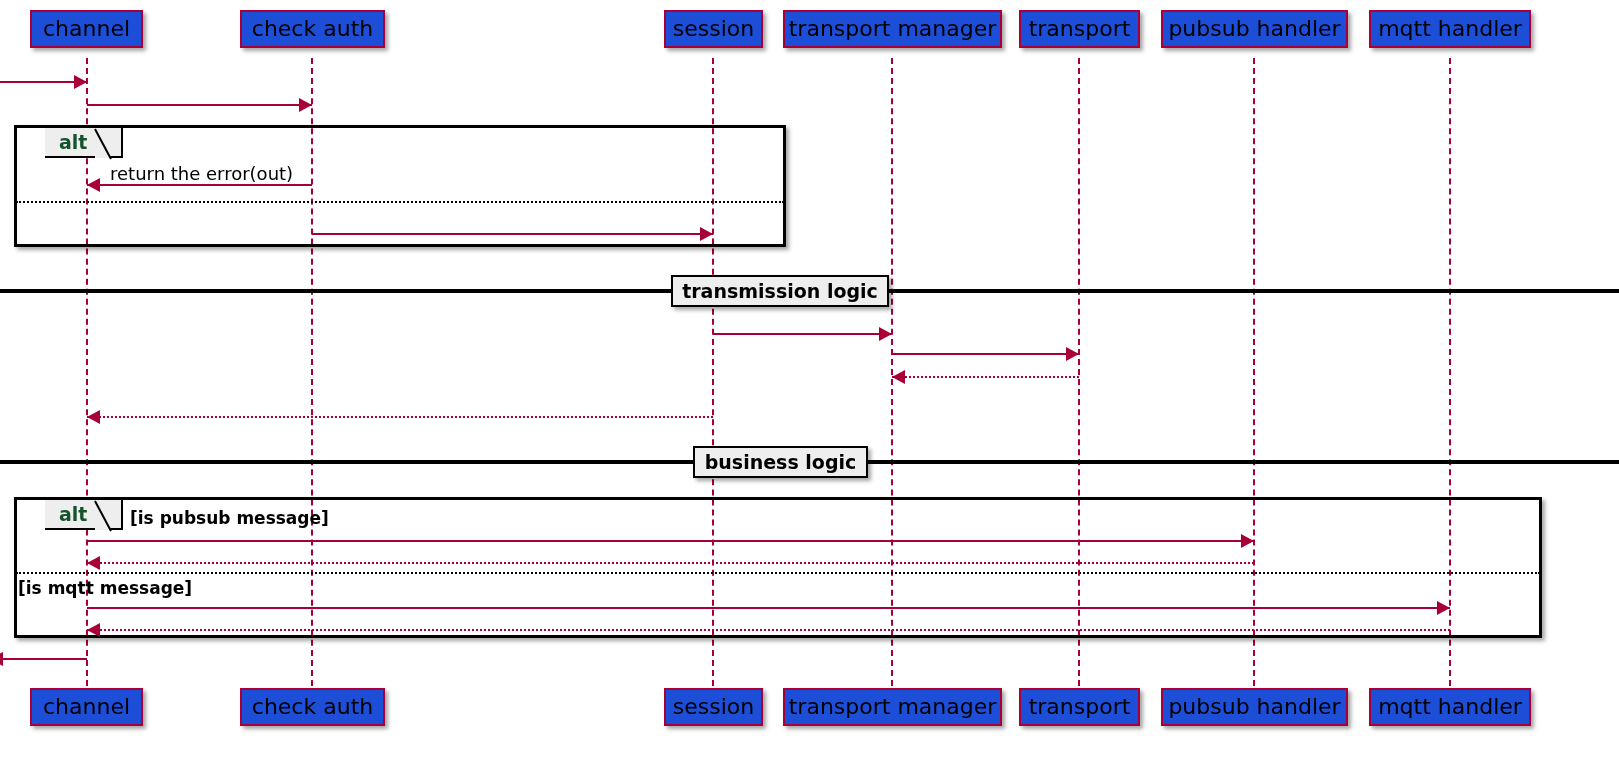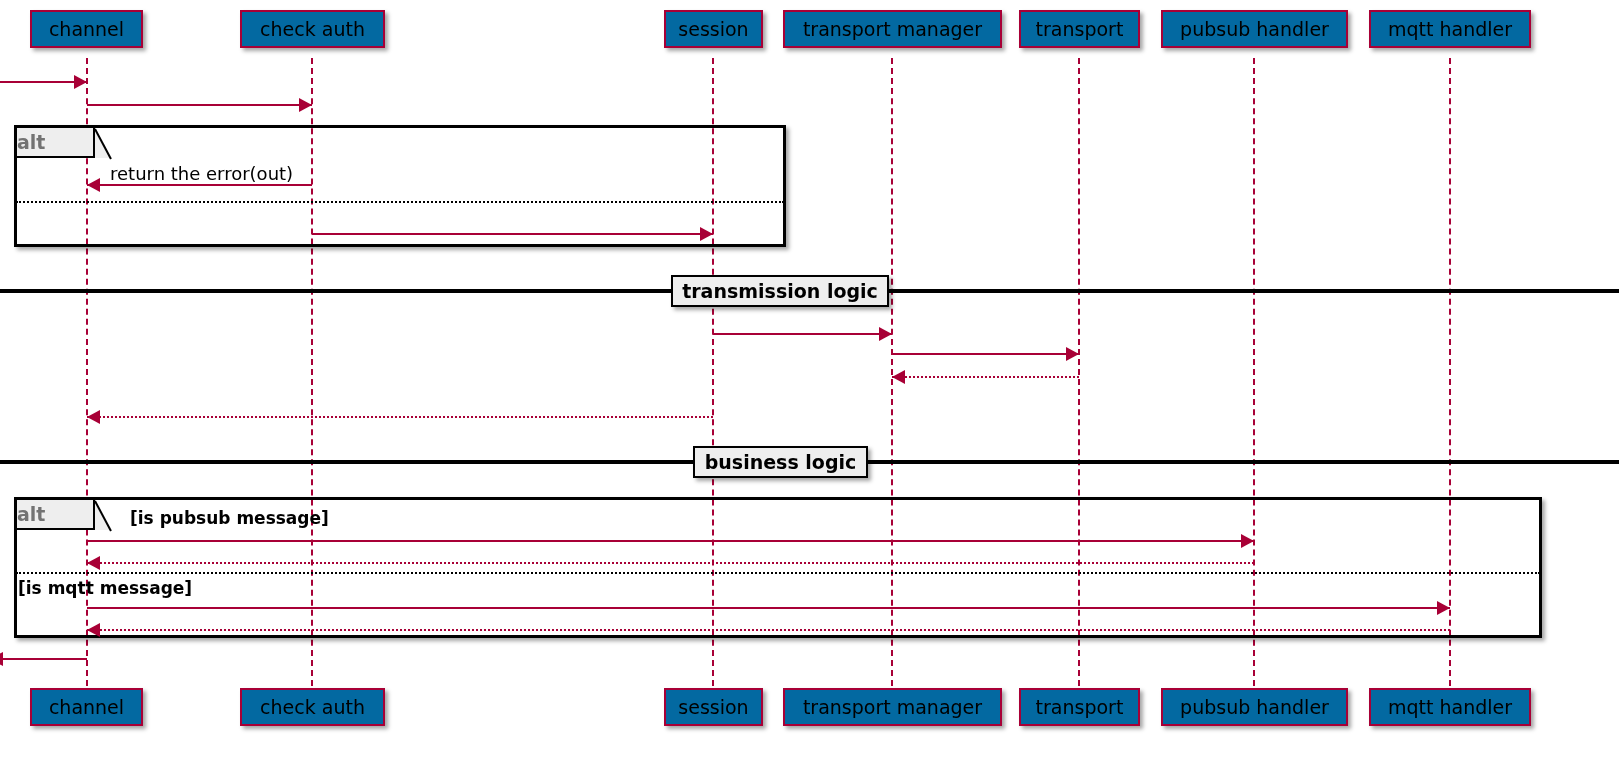--- a/index.html
+++ b/index.html
@@ -14,24 +14,24 @@
     position: relative;
     width: 1619px;
     height: 774px;
     overflow: hidden;
     background: #ffffff;
   }
   
   .participant {
     position: absolute;
     box-sizing: border-box;
-    background: #0369a1;
+    background: #1d4ed8;
     border: 2px solid #A80036;
     color: #000000;
-    font-size: 19px;
+    font-size: 22px;
     line-height: 1;
     display: flex;
     align-items: center;
     justify-content: center;
     white-space: nowrap;
     box-shadow: 3px 3px 4px rgba(0,0,0,0.35);
     padding: 0 11px;
     height: 38px;
   }
   
@@ -79,23 +79,25 @@
   }
   .group-tab {
     position: absolute;
     box-sizing: border-box;
     background: #EEEEEE;
     border-right: 2px solid #000000;
     border-bottom: 2px solid #000000;
     height: 30px;
     display: flex;
     align-items: center;
+    padding-left: 14px;
     font-size: 19px;
     font-weight: bold;
-    color: #737373;
+    color: #14532d;
+    margin-left: 28px;
   }
   .group-tab-notch {
     position: absolute;
     width: 0;
     height: 0;
     border-bottom: 30px solid #EEEEEE;
     border-right: 16px solid transparent;
   }
   .group-tab-notch-line {
     position: absolute;

